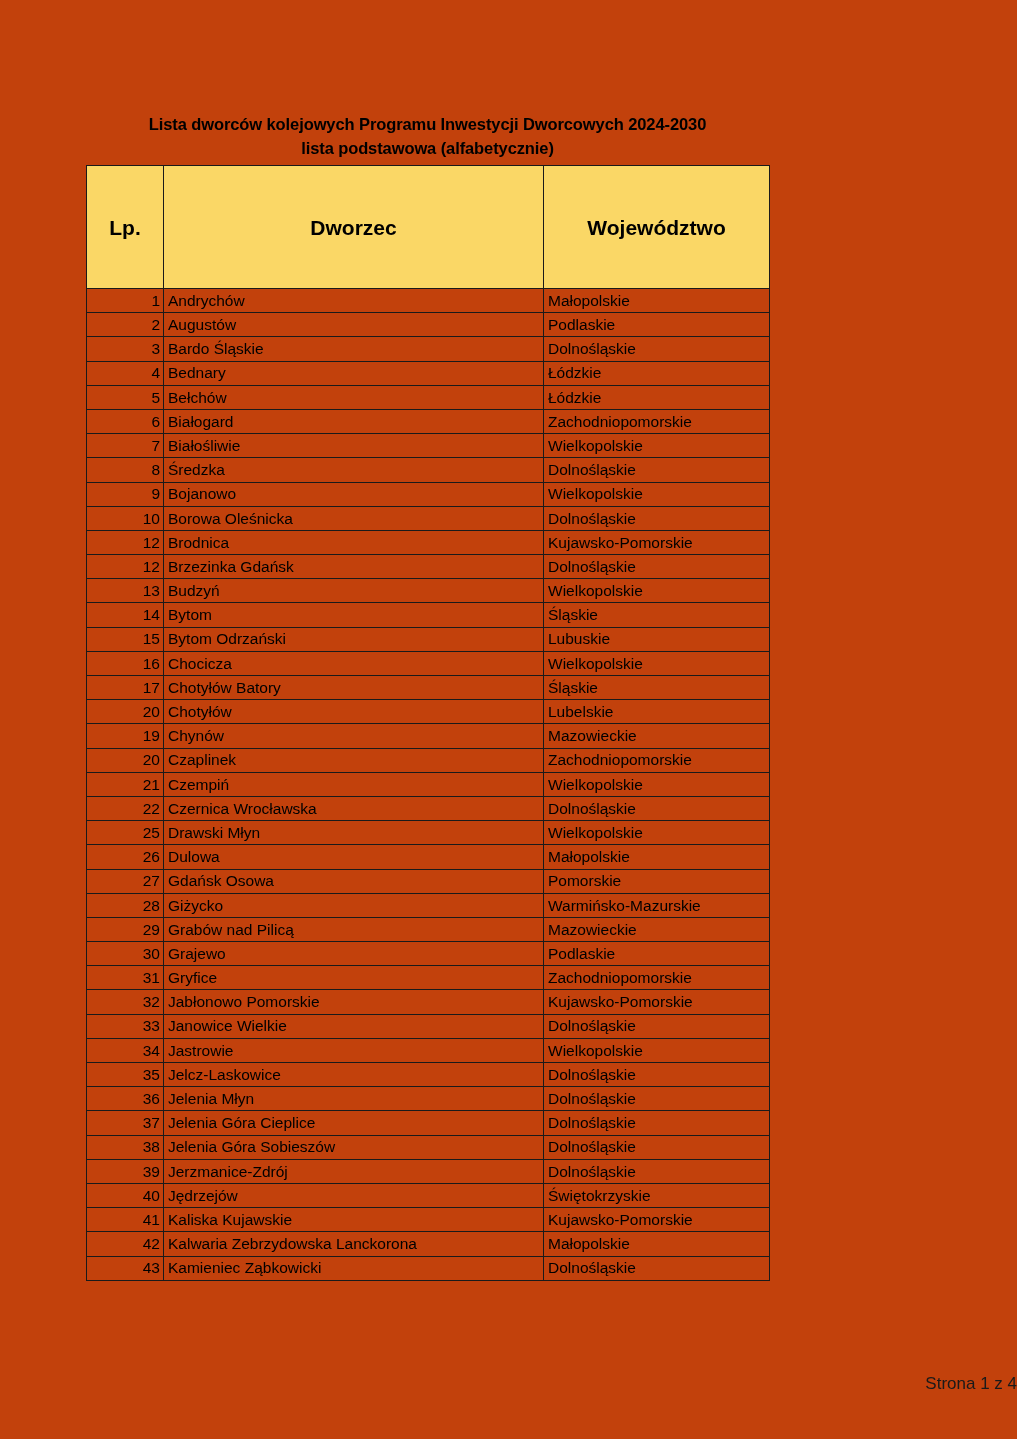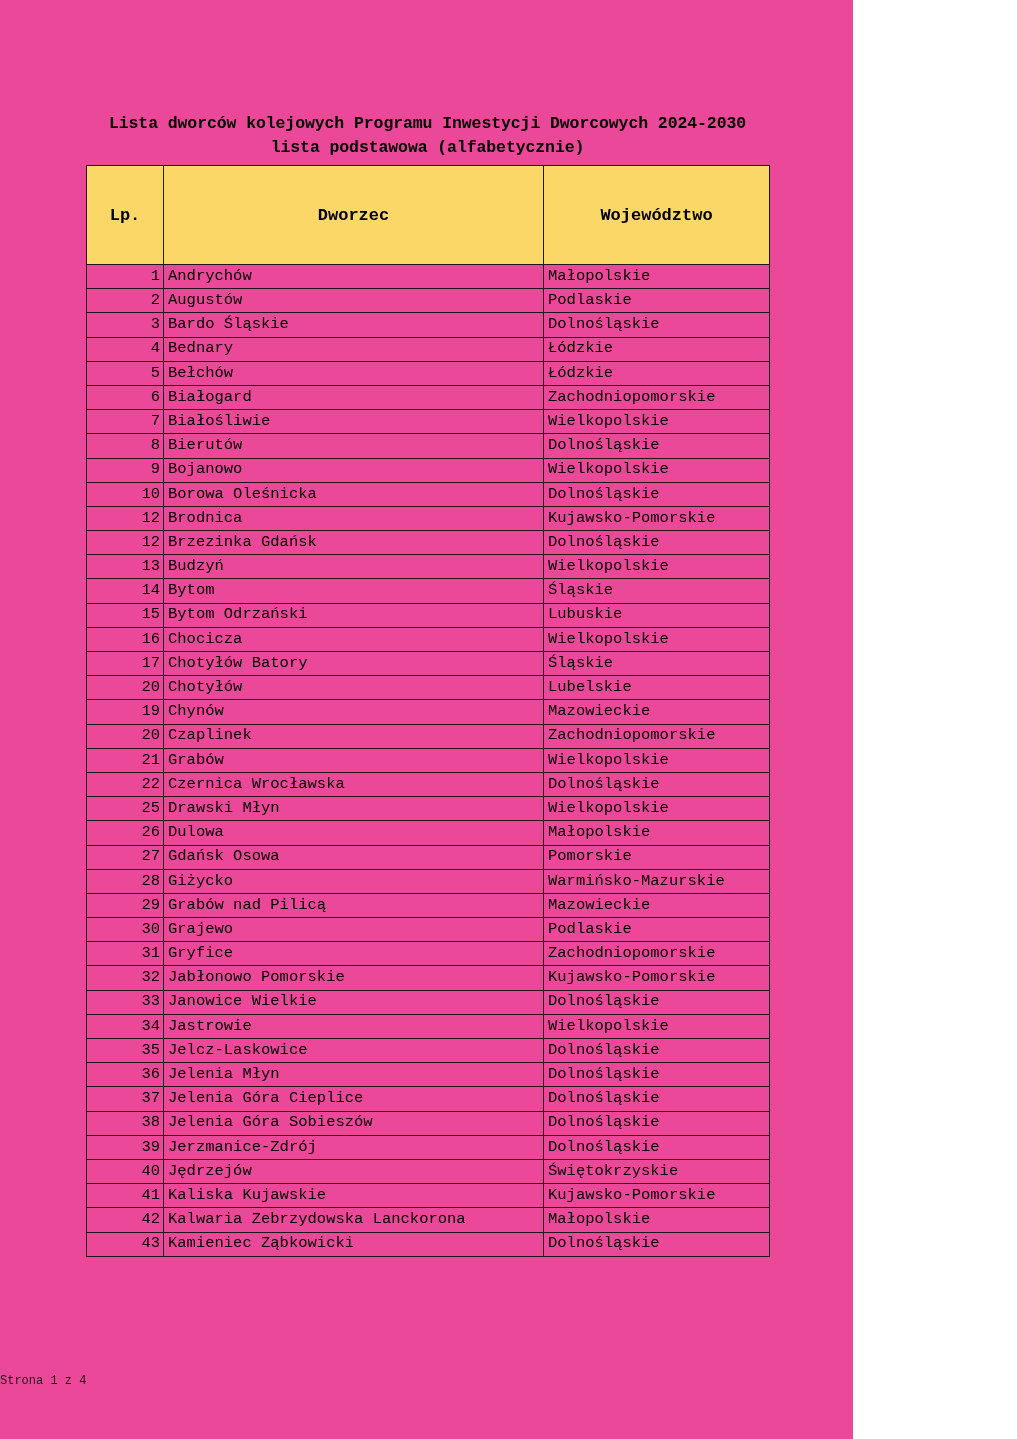--- a/index.html
+++ b/index.html
@@ -12,24 +12,23 @@
     height: 1439px;
     position: relative;
     font-family: "Liberation Sans", sans-serif;
     color: #000000;
     overflow: hidden;
   }
 
   .page {
     position: absolute;
     left: 0; top: 0;
-    width: 853px;
+    width: 1017px;
     height: 1439px;
-    background: #ec4899;
-    font-family: Liberation Mono, monospace;
+    background: #c2410c;
   }
 
   
   .title-block {
     position: absolute;
     left: 86px;
     top: 112px;
     width: 683px;
     text-align: center;
   }
@@ -71,22 +70,22 @@
     line-height: 1;
     vertical-align: middle;
   }
 
   
   table.stations thead th {
     background: #FAD766;
     height: 90px;
     font-weight: bold;
     text-align: center;
-    font-size: 17px;
-    padding: 4px 4px;
+    font-size: 21px;
+    padding: 16px 4px;
   }
   table.stations thead th.th-lp { vertical-align: middle; }
 
   
   table.stations tbody td {
     height: 23.2px;
     padding: 0 3px;
     white-space: nowrap;
     overflow: hidden;
   }
@@ -99,22 +98,22 @@
     text-align: left;
     padding-left: 4px;
   }
 
   
   .footer {
     position: absolute;
     left: 0;
     top: 1374px;
     width: 1017px;
-    text-align: left;
-    font-size: 12px;
+    text-align: right;
+    font-size: 17px;
     color: #1a1a1a;
   }
 </style>
 </head>
 <body>
 
 <div class="page">
 
   <div class="title-block">
     <div class="title-line">Lista dworców kolejowych Programu Inwestycji Dworcowych 2024-2030</div>
@@ -166,21 +165,21 @@
             <td class="cell-name">Białogard</td>
             <td class="cell-region">Zachodniopomorskie</td>
           </tr>
           <tr>
             <td class="cell-lp">7</td>
             <td class="cell-name">Białośliwie</td>
             <td class="cell-region">Wielkopolskie</td>
           </tr>
           <tr>
             <td class="cell-lp">8</td>
-            <td class="cell-name">Bierutów</td>
+            <td class="cell-name">Średzka</td>
             <td class="cell-region">Dolnośląskie</td>
           </tr>
           <tr>
             <td class="cell-lp">9</td>
             <td class="cell-name">Bojanowo</td>
             <td class="cell-region">Wielkopolskie</td>
           </tr>
           <tr>
             <td class="cell-lp">10</td>
             <td class="cell-name">Borowa Oleśnicka</td>
@@ -231,21 +230,21 @@
             <td class="cell-name">Chynów</td>
             <td class="cell-region">Mazowieckie</td>
           </tr>
           <tr>
             <td class="cell-lp">20</td>
             <td class="cell-name">Czaplinek</td>
             <td class="cell-region">Zachodniopomorskie</td>
           </tr>
           <tr>
             <td class="cell-lp">21</td>
-            <td class="cell-name">Grabów</td>
+            <td class="cell-name">Czempiń</td>
             <td class="cell-region">Wielkopolskie</td>
           </tr>
           <tr>
             <td class="cell-lp">22</td>
             <td class="cell-name">Czernica Wrocławska</td>
             <td class="cell-region">Dolnośląskie</td>
           </tr>
           <tr>
             <td class="cell-lp">25</td>
             <td class="cell-name">Drawski Młyn</td>

